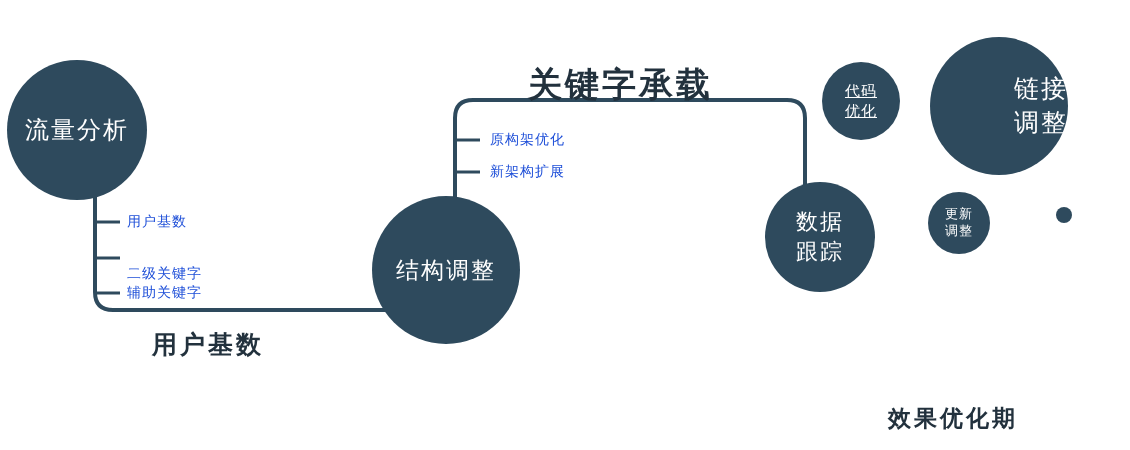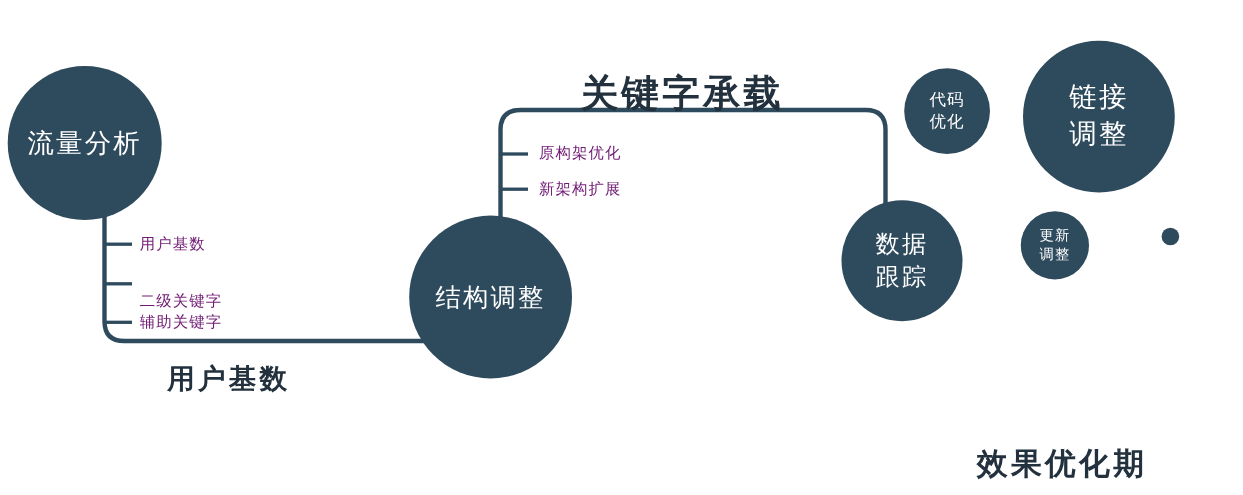--- a/index.html
+++ b/index.html
@@ -32,40 +32,40 @@
     align-items: center;
     justify-content: center;
     text-align: center;
     letter-spacing: 2px;
   }
   .node span { display: block; }
 
   .node-traffic   { left: 7px;  top: 60px;  width: 140px; height: 140px; font-size: 24px; }
   .node-structure { left: 372px; top: 196px; width: 148px; height: 148px; font-size: 23px; }
   .node-tracking  { left: 765px; top: 182px; width: 110px; height: 110px; font-size: 22px; line-height: 1.35; }
-  .node-code      { left: 822px; top: 62px;  width: 78px;  height: 78px;  font-size: 15px; line-height: 1.35; letter-spacing: 1px; }
-  .node-link      { left: 930px; top: 37px;  width: 138px; height: 138px; font-size: 25px; line-height: 1.35; }
+  .node-code      { left: 822px; top: 62px;  width: 78px;  height: 78px;  font-size: 15px; line-height: 1.35; letter-spacing: 1px; text-decoration: underline; }
+  .node-link      { left: 930px; top: 37px;  width: 138px; height: 138px; font-size: 25px; line-height: 1.35; align-items: flex-end; }
   .node-update    { left: 928px; top: 192px; width: 62px;  height: 62px;  font-size: 13px; line-height: 1.3; letter-spacing: 1px; }
   .node-report    { left: 930px; top: 255px; width: 112px; height: 112px; font-size: 23px; line-height: 1.35; }
   .node-dot       { left: 1056px; top: 207px; width: 16px; height: 16px; }
 
   .edge-label {
     position: absolute;
     color: #22313d;
     font-weight: 600;
     letter-spacing: 3px;
     white-space: nowrap;
   }
   .label-user-base       { left: 152px; top: 328px; font-size: 25px; }
   .label-keyword-bearing { left: 528px; top: 62px;  font-size: 34px; }
-  .label-caption         { left: 888px; top: 403px; font-size: 28px; }
+  .label-caption         { left: 888px; top: 403px; font-size: 23px; }
 
   .branch-label {
     position: absolute;
-    color: #701a75;
+    color: #1d4ed8;
     font-size: 14px;
     letter-spacing: 1px;
     white-space: nowrap;
     transform: translateY(-50%);
   }
   .branch-t0 { left: 127px; top: 222px; }
   .branch-t1 { left: 127px; top: 274px; }
   .branch-t2 { left: 127px; top: 293px; }
   .branch-s0 { left: 490px; top: 140px; }
   .branch-s1 { left: 490px; top: 172px; }

